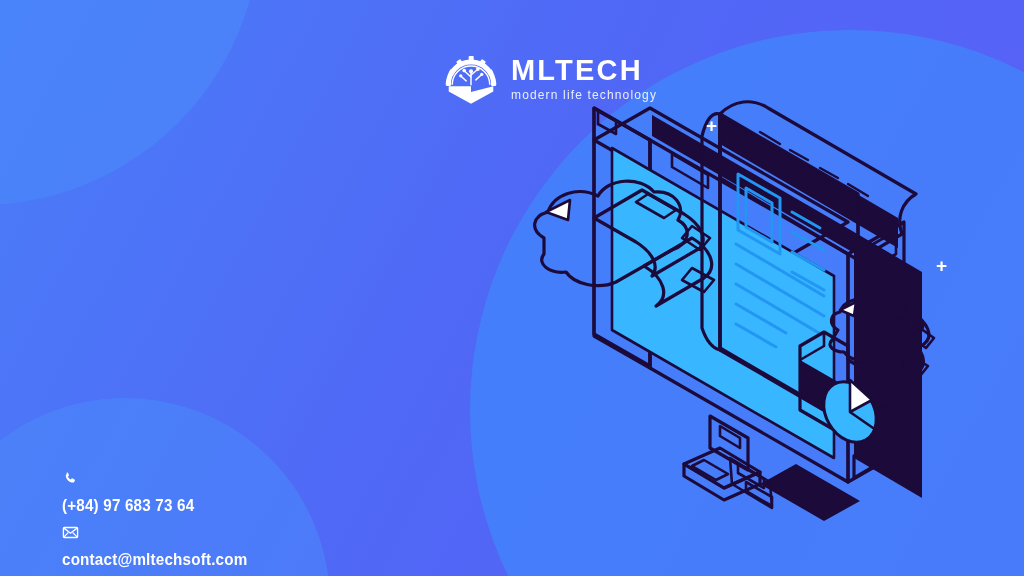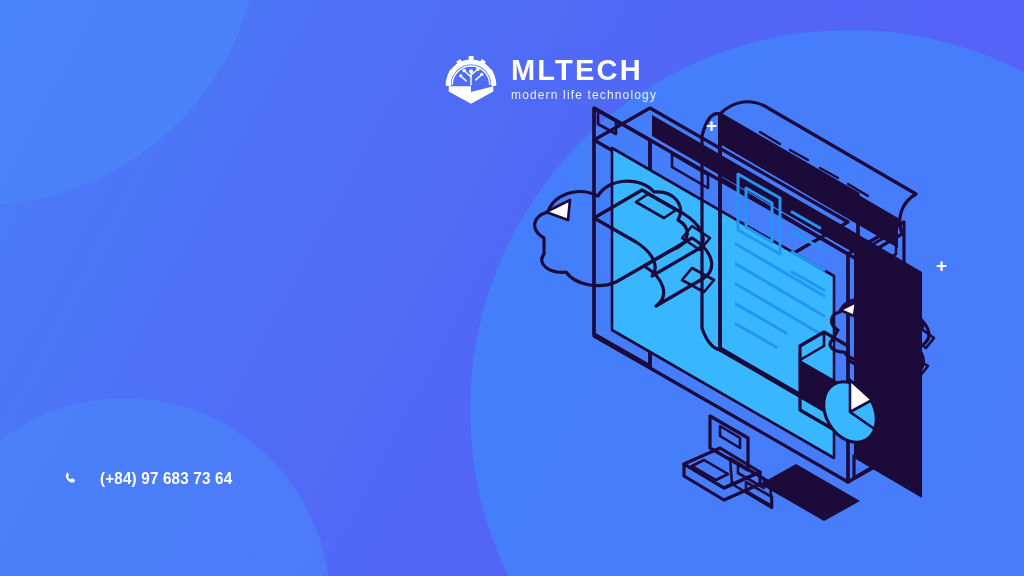--- a/index.html
+++ b/index.html
@@ -58,21 +58,21 @@
     transform:scaleX(.93);
     transform-origin:left center;
     white-space:nowrap;
   }
   .headline .line.accent{color:#f8d45c;margin-top:8px;}
   
   .contact{
     position:absolute;left:62px;top:470px;z-index:6;
     display:flex;flex-direction:column;gap:9px;
   }
-  .contact-row{display:flex;gap:21px;}
+  .contact-row{display:flex;gap:10px;flex-direction:column;}
   .contact-ico{width:17px;height:17px;flex:0 0 17px;display:block;}
   .contact-txt{
     font-family:"Liberation Sans Narrow","Liberation Sans", sans-serif;
     font-weight:bold;font-size:16px;color:#ffffff;letter-spacing:.2px;
     transform:scaleX(.95);transform-origin:left center;white-space:nowrap;
   }
   
   .illo{position:absolute;left:524px;top:78px;width:500px;height:460px;z-index:5;}
   .illo svg{display:block;width:500px;height:460px;overflow:visible;}
   .plus{position:absolute;z-index:6;color:#ffffff;font-size:19px;
@@ -138,20 +138,29 @@
     </div>
   </div>
 
 
   <div class="contact">
     <div class="contact-row">
       <svg class="contact-ico" viewBox="0 0 24 24">
         <path d="M6.6 3.5c.6-.3 1.3-.1 1.6.5l1.5 2.7c.3.6.15 1.3-.37 1.7l-1.1.85c.75 1.9 2.25 3.4 4.15 4.15l.85-1.1c.4-.52 1.1-.67 1.7-.37l2.7 1.5c.6.33.8 1.05.5 1.6l-1 1.8c-.36.65-1.1.98-1.83.8C10.1 17.3 6.7 13.9 5.3 8.3c-.18-.73.15-1.47.8-1.83l.5-.97z" fill="#ffffff"></path>
       </svg>
       <span class="contact-txt">(+84) 97 683 73 64</span>
+    </div>
+    <div class="contact-row">
+      <svg class="contact-ico" viewBox="0 0 24 24">
+        <rect x="2" y="5" width="20" height="14" rx="1.2" fill="none" stroke="#ffffff" stroke-width="1.9"></rect>
+        <path d="M2.8 5.8 L12 13 L21.2 5.8" fill="none" stroke="#ffffff" stroke-width="1.9"></path>
+        <path d="M2.8 18.2 L9 12" fill="none" stroke="#ffffff" stroke-width="1.6"></path>
+        <path d="M21.2 18.2 L15 12" fill="none" stroke="#ffffff" stroke-width="1.6"></path>
+      </svg>
+      <span class="contact-txt">contact@mltechsoft.com</span>
     </div>
   </div>
 
   <div class="illo">
     <svg viewBox="0 0 500 460">
       <defs>
         <style>
           .dk{fill:#1b0a3a}
           .wt{fill:#ffffff}
           .bl{fill:#38b6ff}

